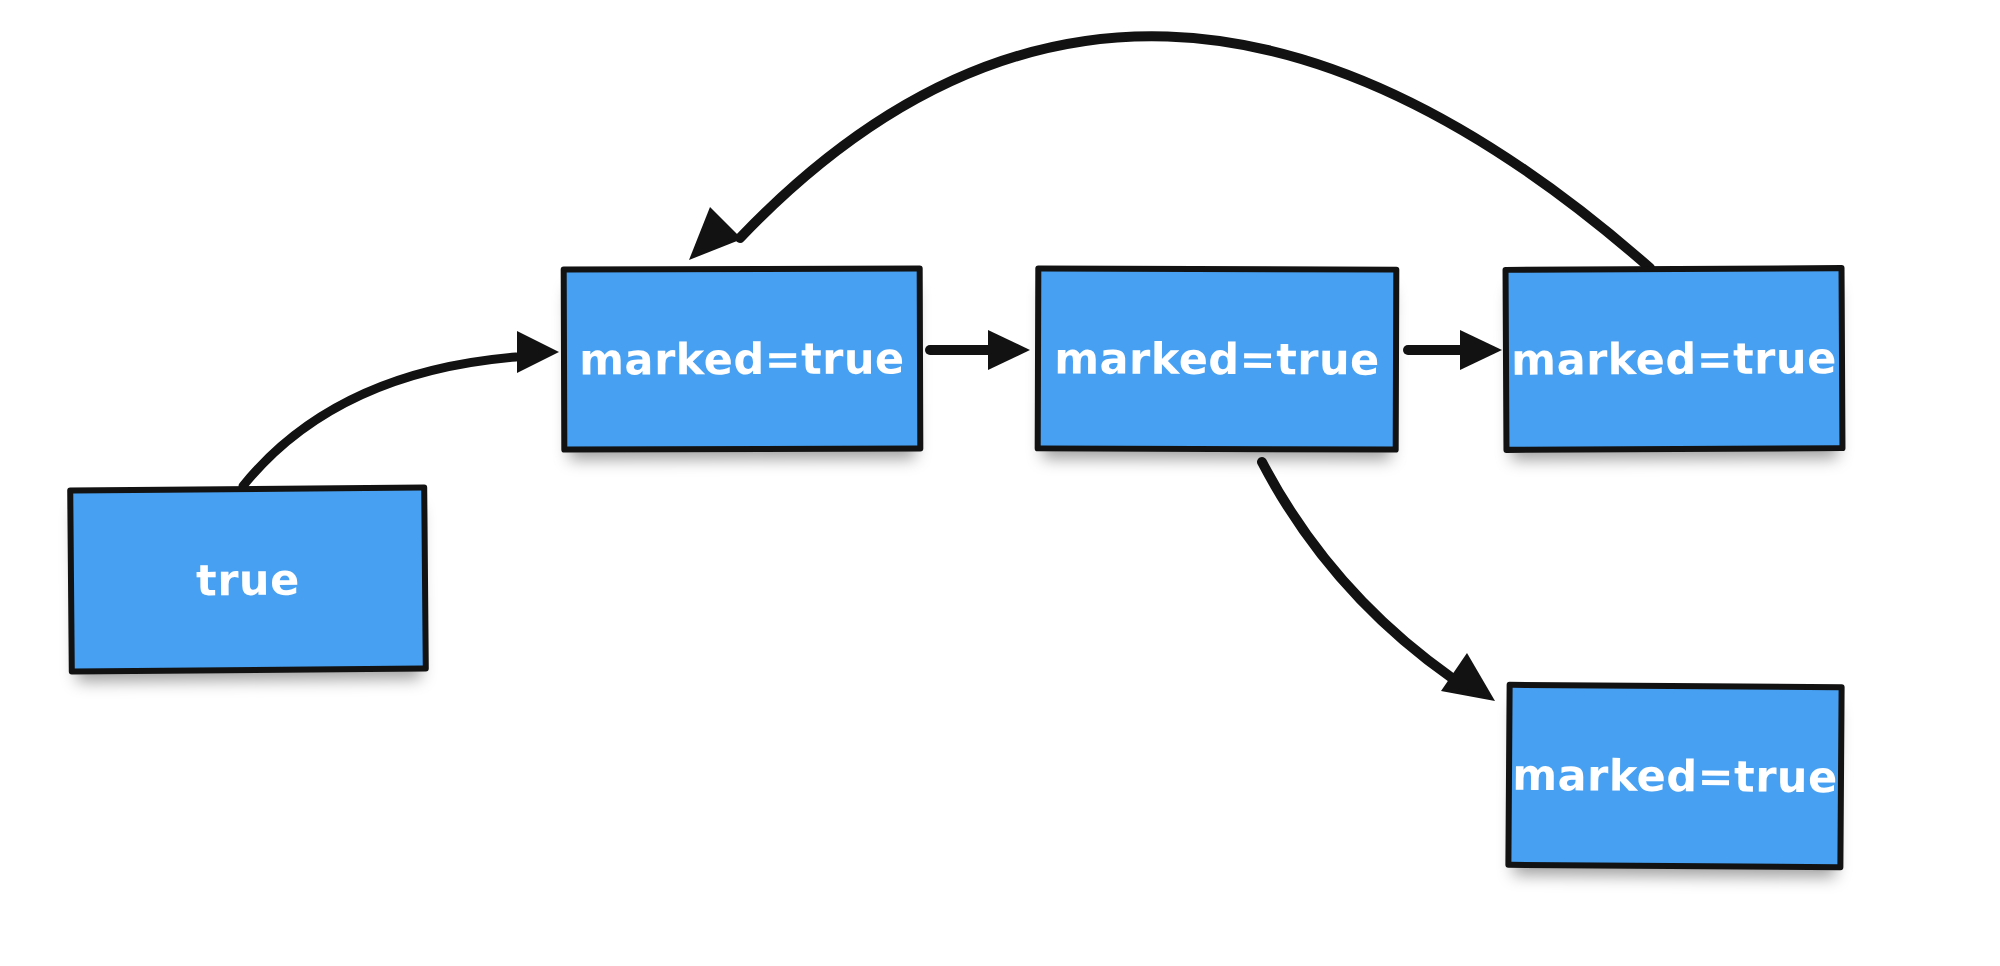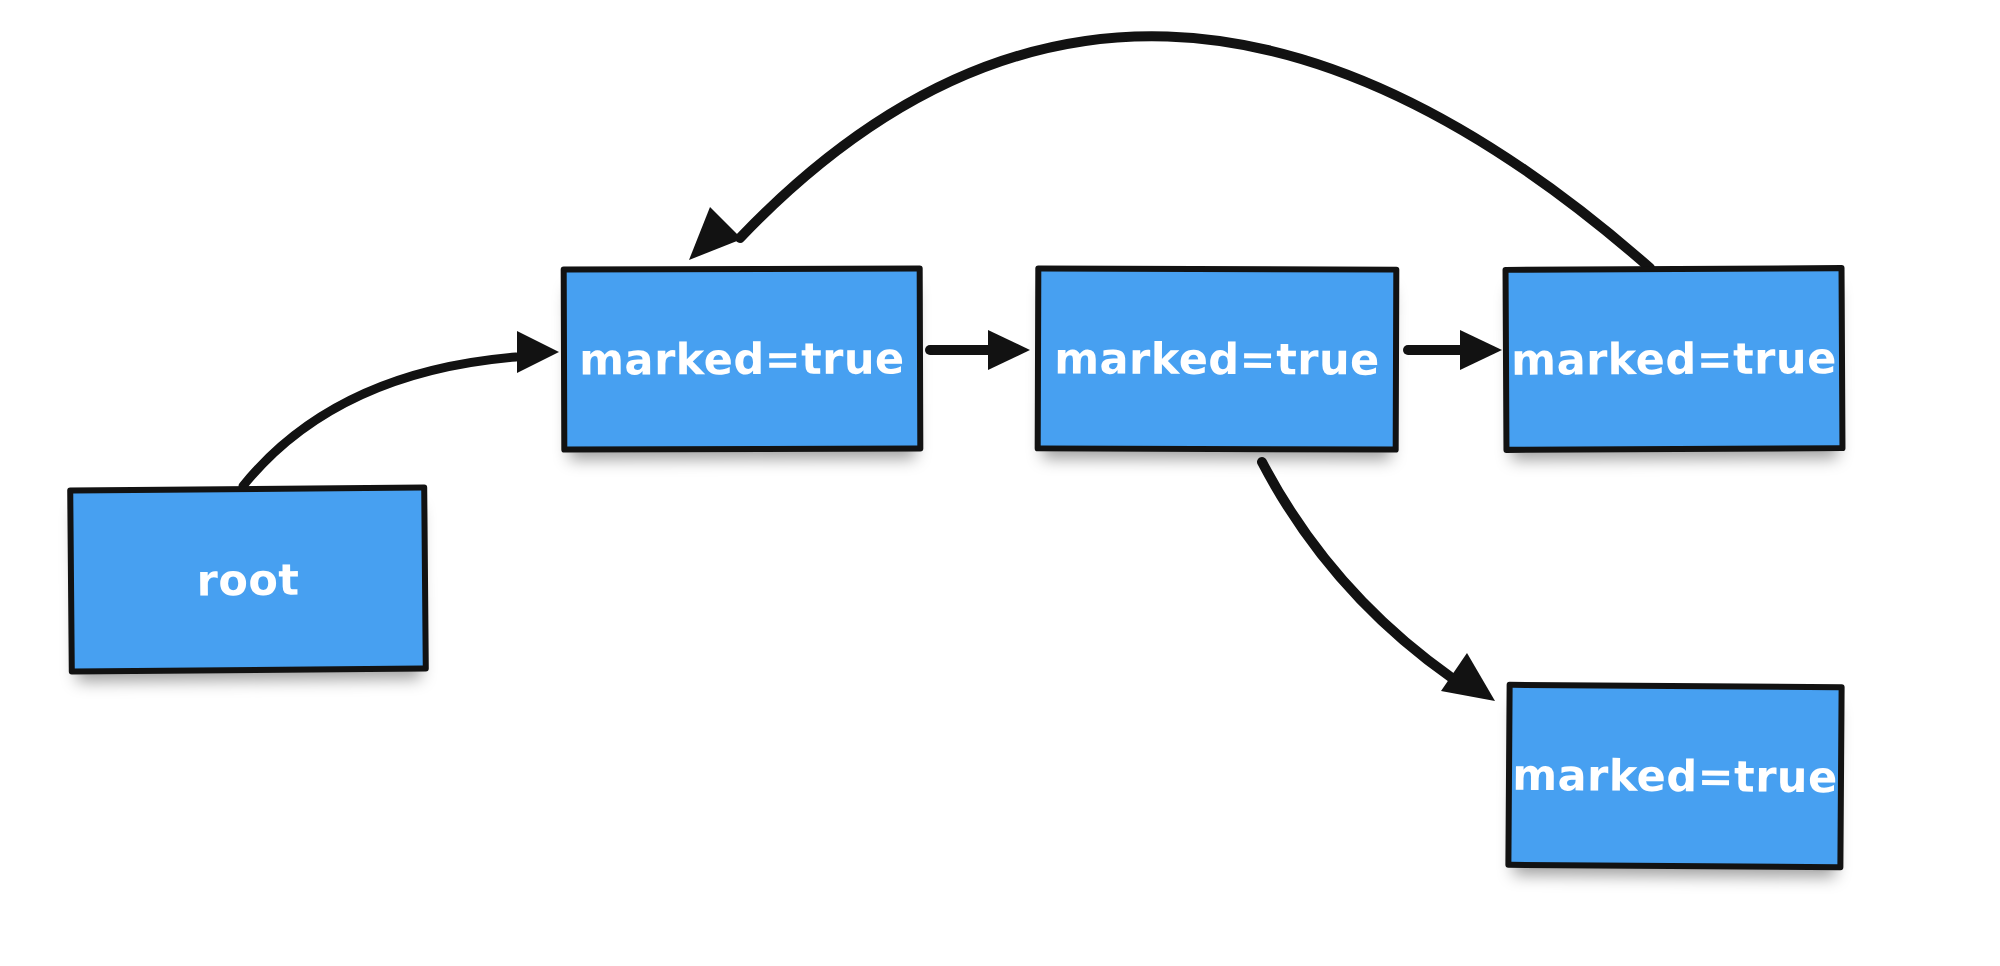--- a/index.html
+++ b/index.html
@@ -66,21 +66,21 @@
       <polygon points="689,260 710,207 742,239"></polygon>
     </g>
 
     <g>
       <path d="M 1262 462 Q 1330 592 1452 678" stroke-width="10"></path>
       <polygon points="1495,701 1441,691 1467,653"></polygon>
     </g>
   </svg>
 
   <div class="node node-root">
-    <span class="label">root</span>
+    <span class="label">true</span>
   </div>
 
   <div class="node node-m1">
     <span class="label">marked=true</span>
   </div>
 
   <div class="node node-m2">
     <span class="label">marked=true</span>
   </div>
 

